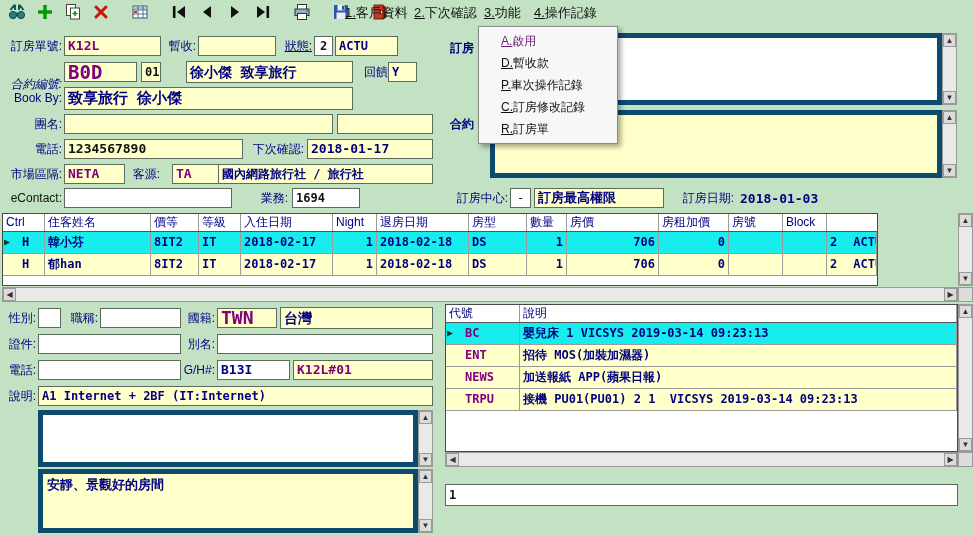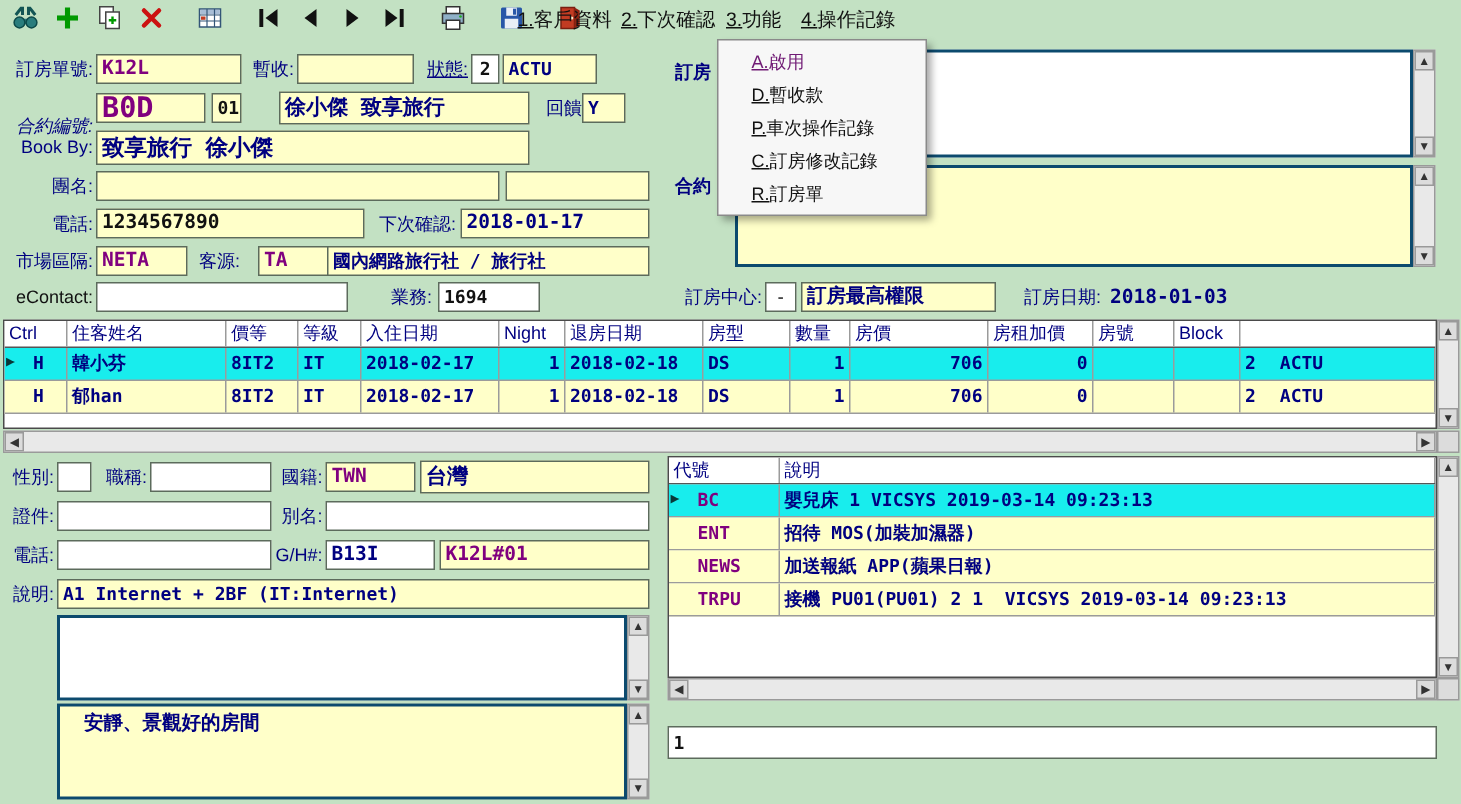--- a/index.html
+++ b/index.html
@@ -27,21 +27,21 @@
   .lbl.black { color:#111; }
   .fld { position:absolute; height:20px; line-height:18px; background:#FFFFC9; border:1px solid #5c6b5c; padding:0 3px; overflow:hidden; white-space:nowrap; font-family:"DejaVu Sans Mono", monospace; font-size:12px; color:#111; }
   .fld.white { background:#fff; }
   .bold { font-weight:bold; }
   .navy { color:#000080; }
   .purple { color:#80007F; }
   .center { text-align:center; padding:0; }
   .big { font-size:14px; font-weight:bold; line-height:20px; }
   .freeText { position:absolute; color:#000080; font-weight:bold; font-family:"DejaVu Sans Mono", monospace; font-size:13px; line-height:18px; white-space:nowrap; }
 
-  .memo { position:absolute; background:#fff; border:2px solid #0c4a6e; overflow:hidden; padding:2px 16px; font-family:Liberation Serif, serif; }
+  .memo { position:absolute; background:#fff; border:5px solid #0c4a6e; overflow:hidden; padding:2px 4px; font-family:Liberation Serif, serif; }
   .memo.yellow { background:#FFFFC9; }
 
   
   .vsb { position:absolute; width:15px; background:#E9E9E9; border:1px solid #9a9a9a; display:flex; flex-direction:column; justify-content:space-between; align-items:center; }
   .hsb { position:absolute; height:15px; background:#E9E9E9; border:1px solid #9a9a9a; display:flex; justify-content:space-between; align-items:center; }
   .sb-btn { width:13px; height:13px; flex:none; background:#DCDCDC; border:1px solid #9a9a9a; font-size:8px; line-height:11px; text-align:center; color:#333; }
   .sb-corner { position:absolute; width:15px; height:15px; background:#DCDCDC; border:1px solid #9a9a9a; }
 
   
   .grid { position:absolute; background:#fff; border:1px solid #4a4a4a; overflow:hidden; }
@@ -217,21 +217,21 @@
     <div class="sb-btn">▲</div>
     <div class="sb-btn">▼</div>
   </div>
 
   <div class="lbl" style="left:450px;top:188px;width:58px;">訂房中心:</div>
   <div class="fld white center" style="left:510px;top:188px;width:21px;">-</div>
   <div class="fld bold navy" style="left:534px;top:188px;width:130px;font-size:13px;">訂房最高權限</div>
   <div class="lbl" style="left:674px;top:188px;width:60px;">訂房日期:</div>
   <div class="freeText" style="left:740px;top:190px;">2018-01-03</div>
 
-  <div class="grid" style="left:2px;top:213px;width:956px;height:73px;">
+  <div class="grid" style="left:2px;top:213px;width:876px;height:73px;">
     <div class="g-head">
       <div class="g-cell w-ctrlh">Ctrl</div>
       <div class="g-cell w-name">住客姓名</div>
       <div class="g-cell w-tier">價等</div>
       <div class="g-cell w-lvl">等級</div>
       <div class="g-cell w-date">入住日期</div>
       <div class="g-cell w-night">Night</div>
       <div class="g-cell w-date">退房日期</div>
       <div class="g-cell w-type">房型</div>
       <div class="g-cell w-qty">數量</div>
@@ -287,21 +287,21 @@
     <div class="sb-btn">◀</div>
     <div class="sb-btn">▶</div>
   </div>
   <div class="sb-corner" style="left:958px;top:287px;"></div>
 
   <div class="lbl" style="left:2px;top:308px;width:34px;">性別:</div>
   <div class="fld white" style="left:38px;top:308px;width:23px;"></div>
   <div class="lbl" style="left:62px;top:308px;width:36px;">職稱:</div>
   <div class="fld white" style="left:100px;top:308px;width:81px;"></div>
   <div class="lbl" style="left:181px;top:308px;width:34px;">國籍:</div>
-  <div class="fld bold purple" style="left:217px;top:308px;width:60px;font-size:13px;">TWN</div>
+  <div class="fld bold purple" style="left:217px;top:308px;width:60px;font-size:18px;">TWN</div>
   <div class="fld big navy" style="left:280px;top:307px;width:153px;height:22px;">台灣</div>
 
   <div class="lbl" style="left:2px;top:334px;width:34px;">證件:</div>
   <div class="fld white" style="left:38px;top:334px;width:143px;"></div>
   <div class="lbl" style="left:181px;top:334px;width:34px;">別名:</div>
   <div class="fld white" style="left:217px;top:334px;width:216px;"></div>
 
   <div class="lbl" style="left:2px;top:360px;width:34px;">電話:</div>
   <div class="fld white" style="left:38px;top:360px;width:143px;"></div>
   <div class="lbl" style="left:179px;top:360px;width:36px;">G/H#:</div>

